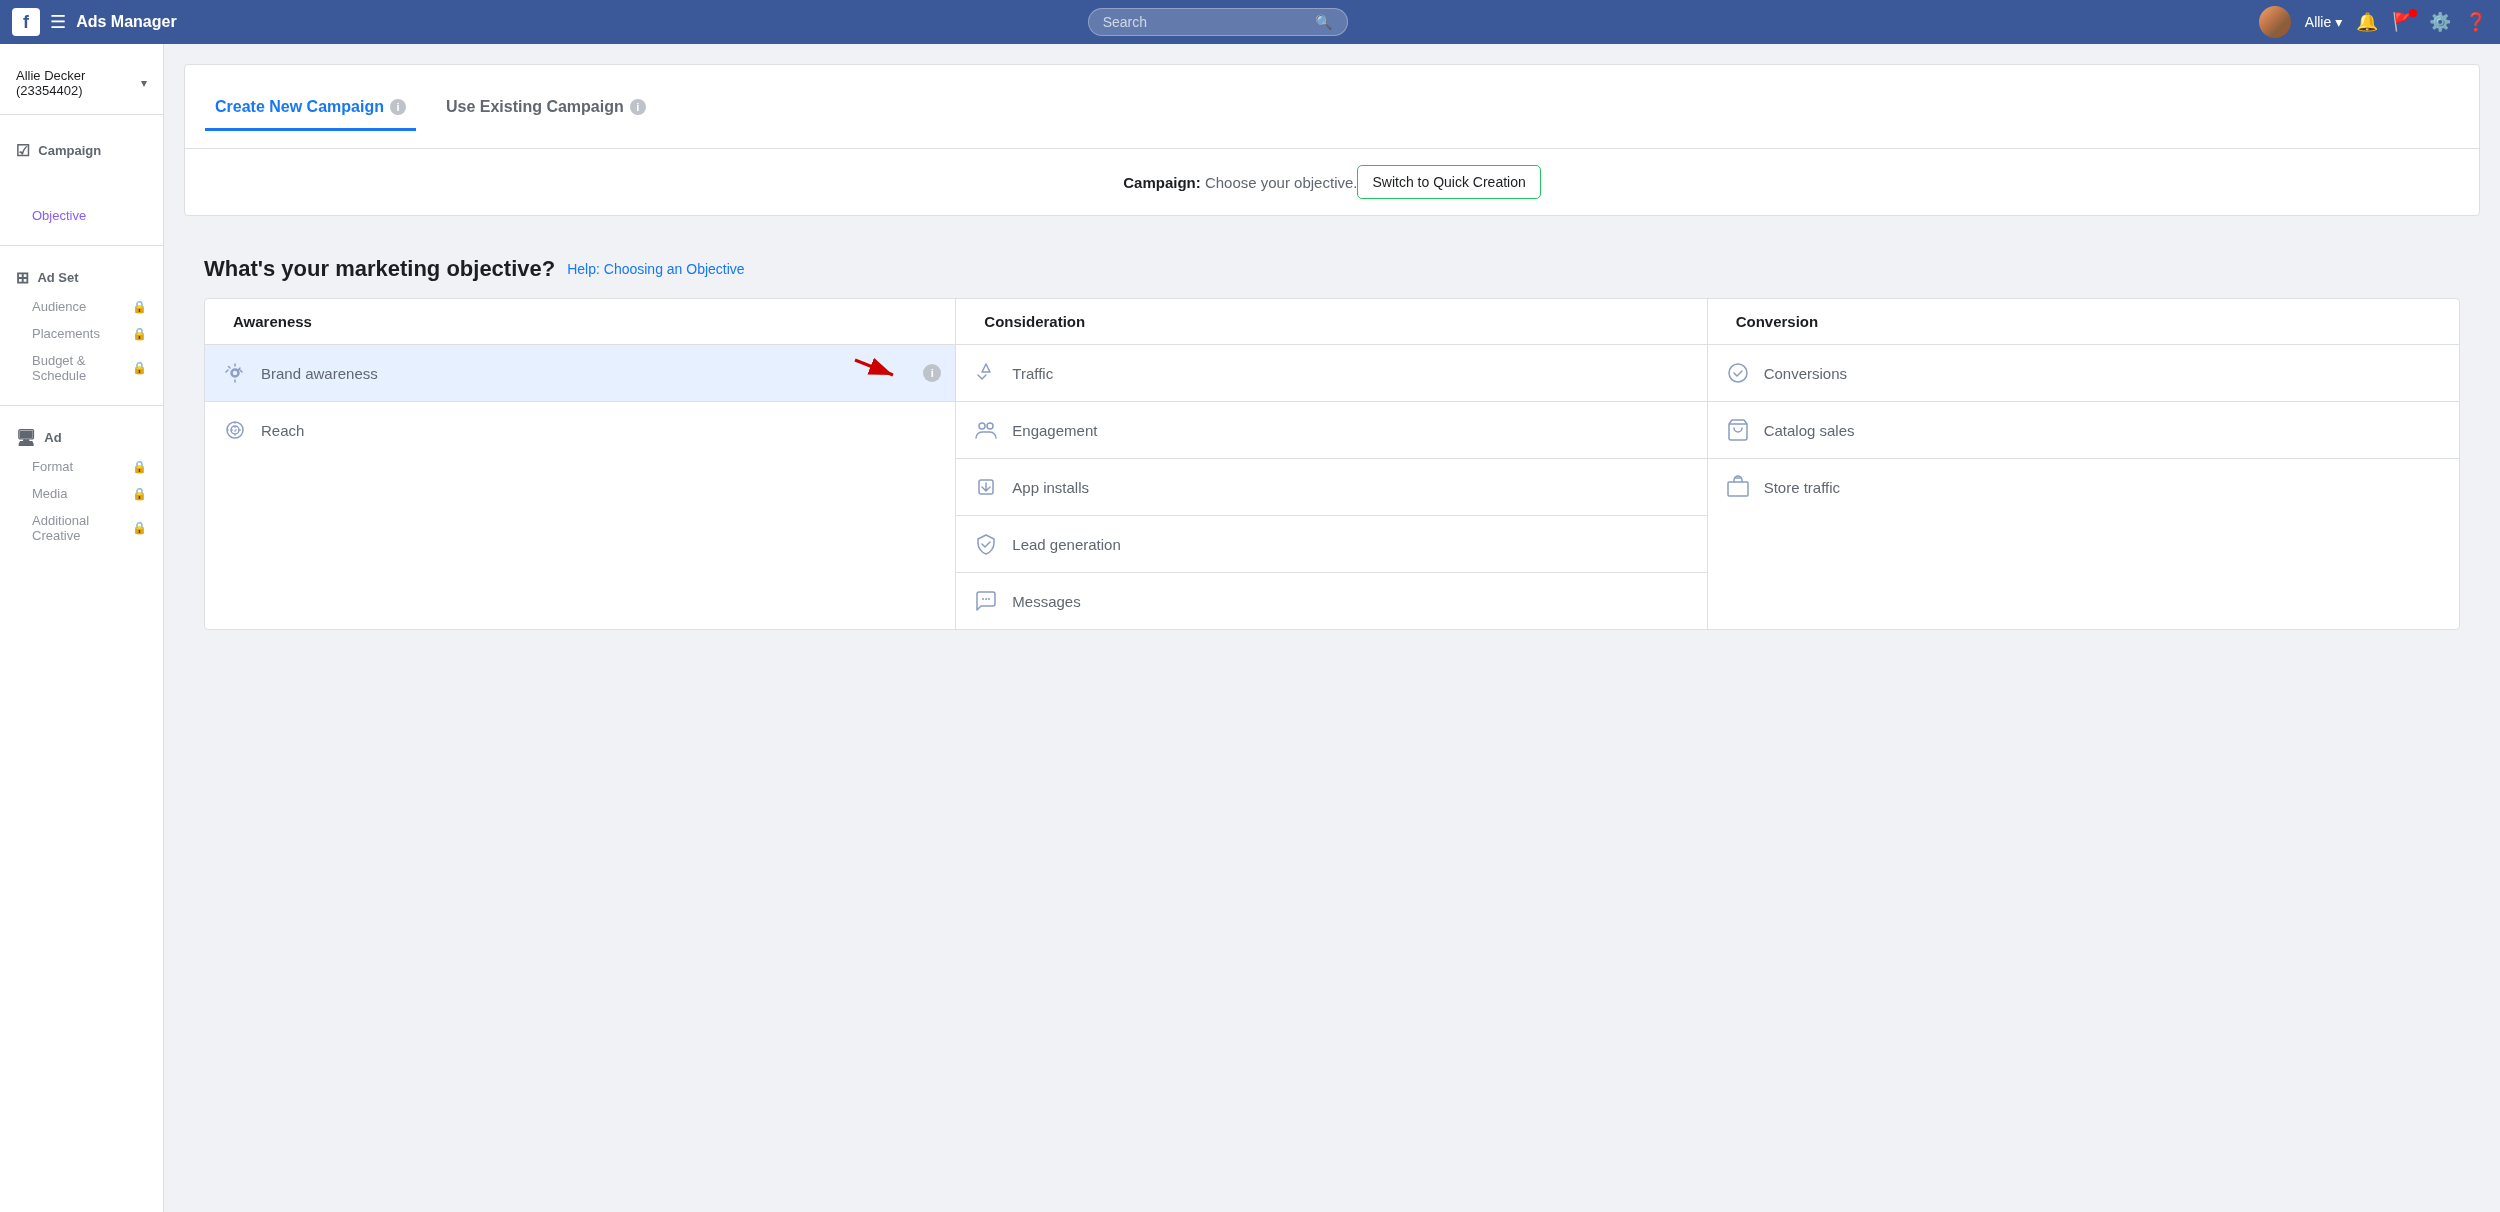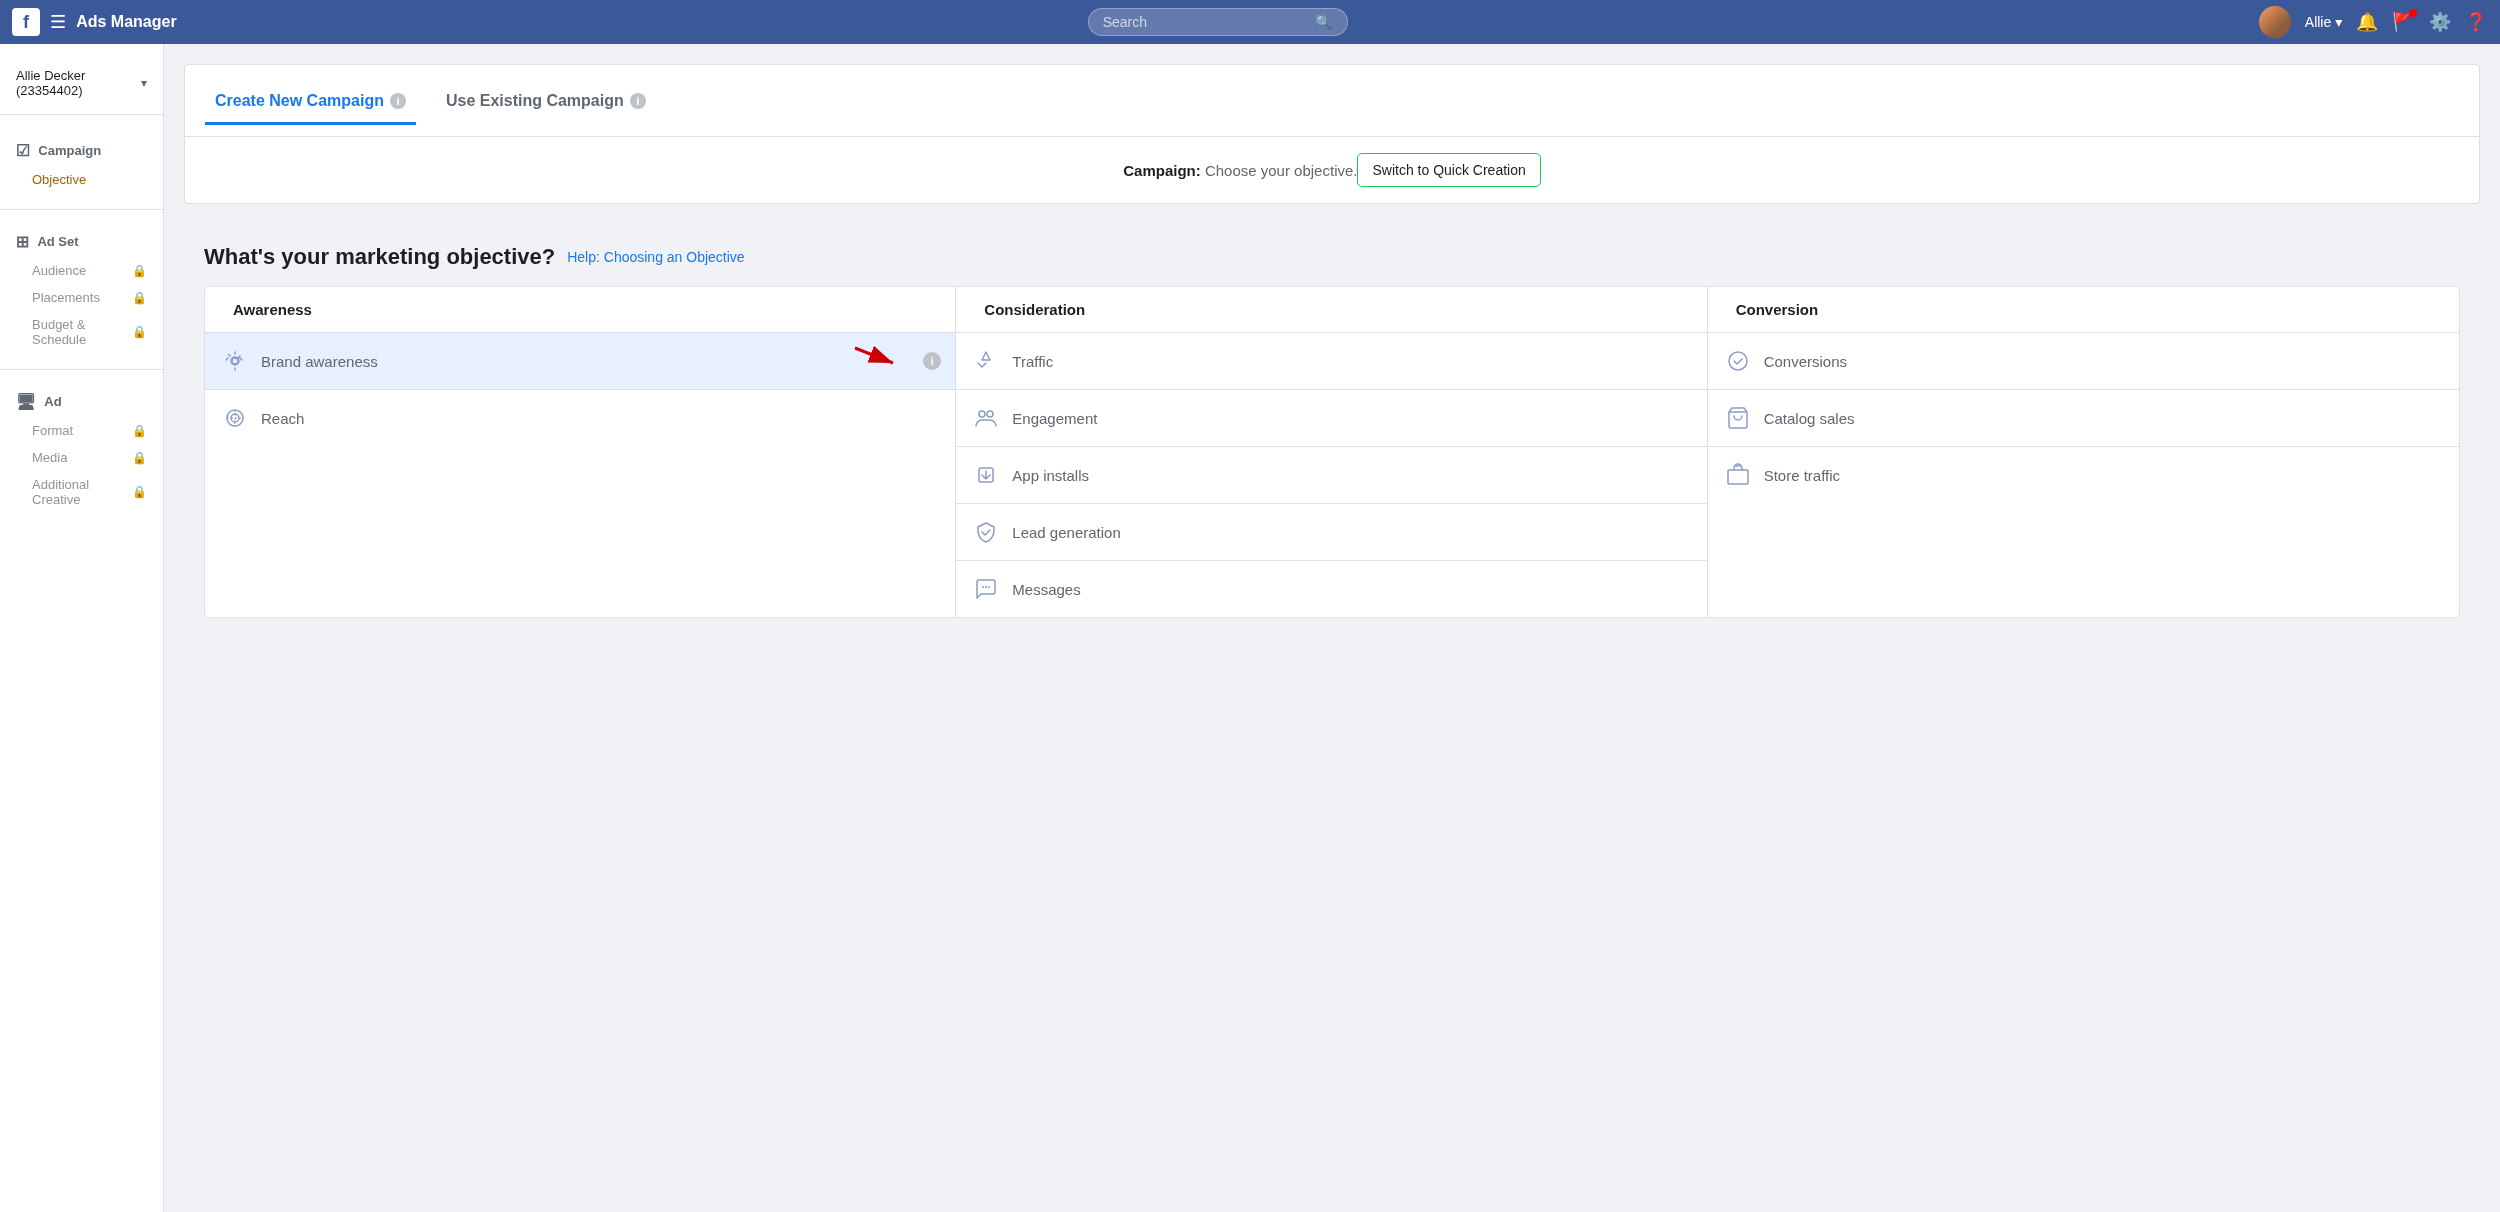--- a/index.html
+++ b/index.html
@@ -43,32 +43,32 @@
       padding: 16px 0;
       flex-shrink: 0;
       min-height: calc(100vh - 44px);
     }
     .account-selector { display: flex; align-items: center; padding: 8px 16px 16px; border-bottom: 1px solid #dddfe2; margin-bottom: 12px; cursor: pointer; }
     .account-name { font-size: 13px; color: #1c1e21; flex: 1; }
     .account-chevron { color: #606770; font-size: 12px; }
     .sidebar-section { padding: 8px 0; }
     .sidebar-section-header { display: flex; align-items: center; gap: 8px; padding: 6px 16px; color: #606770; font-size: 13px; font-weight: 600; }
     .sidebar-item-row { display: flex; align-items: center; padding: 6px 16px 6px 32px; color: #606770; font-size: 13px; cursor: pointer; }
-    .sidebar-item-row.active { color: #a16207; }
+    .sidebar-item-row.active { color: #8b5cf6; margin-top: 36px; }
     .sidebar-item-row.locked { color: #90949c; display: flex; justify-content: space-between; }
     .lock-icon { color: #bec3c9; font-size: 12px; }
     .sidebar-divider { border: none; border-top: 1px solid #dddfe2; margin: 8px 0; }
     .section-icon { font-size: 16px; color: #606770; }
 
     
     .main { flex: 1; padding: 20px; overflow-y: auto; }
 
     
     .campaign-card { background: white; border: 1px solid #dddfe2; border-radius: 4px; margin-bottom: 20px; }
-    .campaign-tabs { display: flex; border-bottom: 1px solid #dddfe2; padding: 11px 20px; }
+    .campaign-tabs { display: flex; border-bottom: 1px solid #dddfe2; padding: 17px 20px; }
     .campaign-tab { padding: 16px 10px 12px; font-size: 16px; font-weight: 600; color: #606770; cursor: pointer; border-bottom: 3px solid transparent; margin-right: 20px; display: flex; align-items: center; gap: 6px; }
     .campaign-tab.active { color: #1877f2; border-bottom-color: #1877f2; }
     .tab-info { width: 16px; height: 16px; border-radius: 50%; background: #bec3c9; color: white; font-size: 11px; display: inline-flex; align-items: center; justify-content: center; font-weight: bold; }
     .campaign-body { padding: 16px 20px; display: flex; align-items: center; justify-content: center; }
     .campaign-label { font-size: 15px; color: #1c1e21; }
     .campaign-label strong { font-weight: 700; }
     .campaign-label span { color: #606770; font-weight: 400; }
     .quick-creation-btn { border: 1px solid #22c55e; background: white; color: #1c1e21; padding: 8px 14px; border-radius: 5px; font-size: 14px; cursor: pointer; white-space: nowrap; }
 
     

